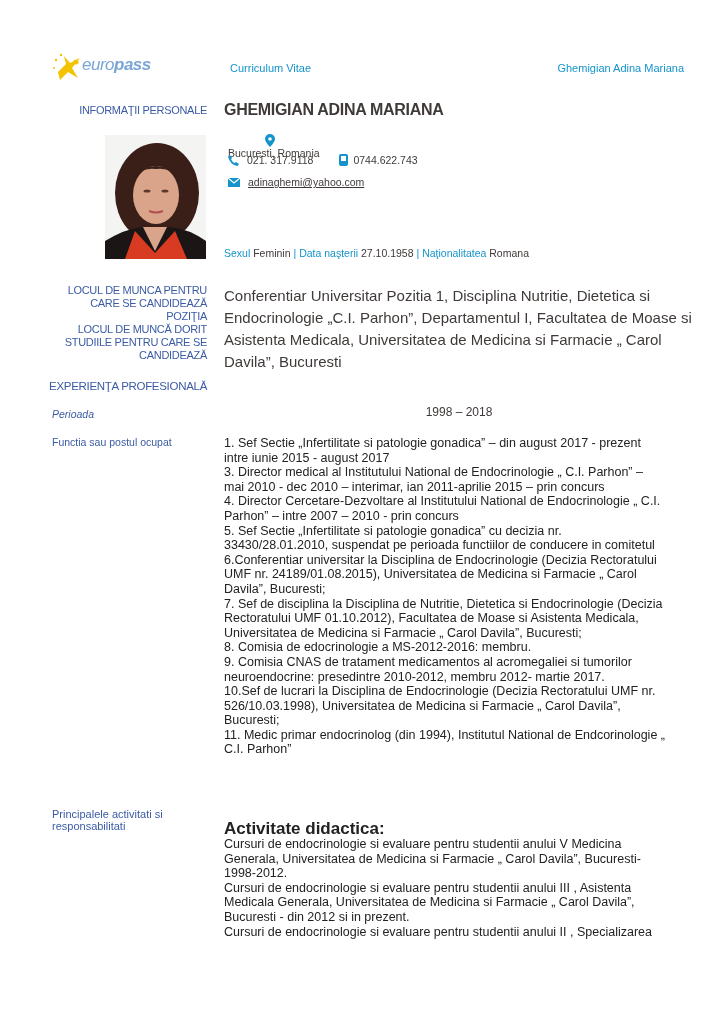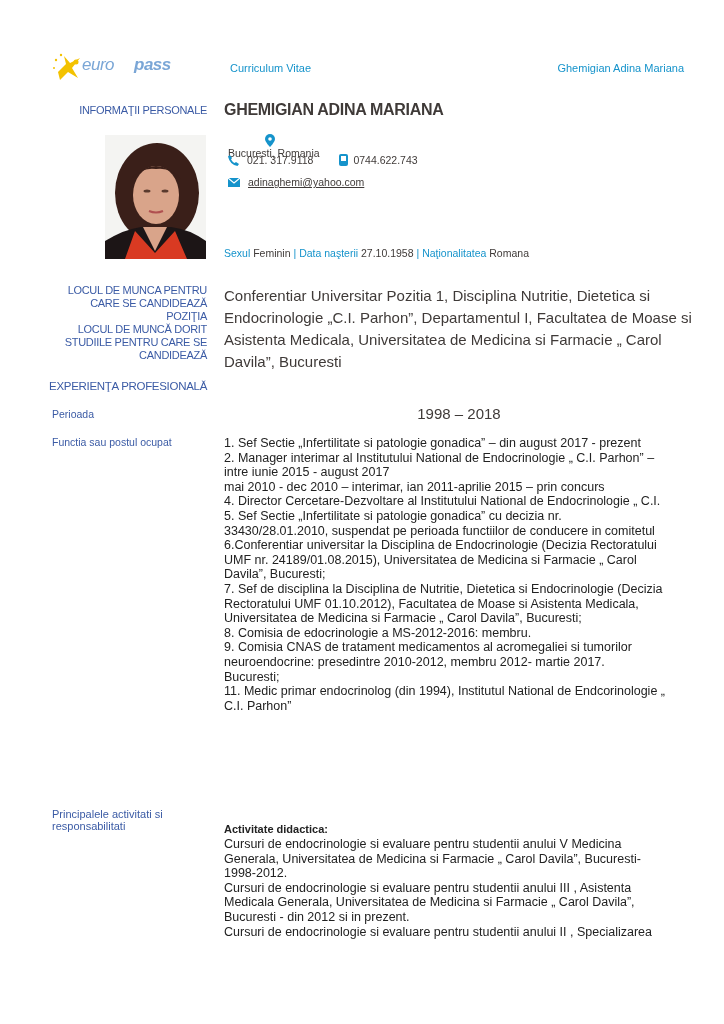--- a/index.html
+++ b/index.html
@@ -1,30 +1,30 @@
 <!DOCTYPE html>
 <html><head>
 <meta charset="utf-8">
 <style>
   html, body { margin:0; padding:0; background:#ffffff; }
   body { width:724px; height:1024px; position:relative; overflow:hidden; font-family:"Liberation Sans", sans-serif; color:#3f3a38; }
   .abs { position:absolute; }
   .left-lbl { position:absolute; right:517px; text-align:right; font-size:11px; color:#3b5ba5; letter-spacing:-0.3px; line-height:13px; }
   .logo { left:52px; top:52px; width:100px; height:30px; }
   .logo-text { position:absolute; left:30px; top:3px; font-size:17px; color:#7aa6d6; font-style:italic; letter-spacing:-0.5px; }
-  .logo-text b { font-weight:bold;margin-left:20px; }
+  .logo-text b { font-weight:bold; }
   .hdr { top:62px; font-size:11px; color:#1593cb; }
   .name { left:224px; top:101px; font-size:16px; font-weight:bold; color:#3f3a38; letter-spacing:-0.3px; }
   .photo { left:105px; top:135px; width:101px; height:124px; background:#f2f2f2; overflow:hidden; }
   .contact { left:228px; font-size:10.5px; color:#3f3a38; display:flex; align-items:center; }
   .contact svg { margin-right:8px; }
   .personal { left:224px; top:247px; font-size:10.5px; color:#3f3a38; }
   .personal .k { color:#1593cb; }
   .big { left:224px; top:285px; width:470px; font-size:15px; line-height:22px; color:#3f3a38; }
-  .period { left:224px; top:405px; width:470px; text-align:center; font-size:15px; color:#3f3a38; }
+  .period { left:224px; top:405px; width:470px; text-align:center; font-size:12px; color:#3f3a38; }
   .body-text { left:224px; width:470px; font-size:12.5px; line-height:14.6px; color:#222; }
   .body-text div { white-space:nowrap; }
   a.email { color:#3f3a38; text-decoration:underline; }
 </style>
 </head>
 <body>
 
 <div class="abs logo">
   <svg width="34" height="30" viewBox="0 0 34 30">
     <circle cx="4" cy="8" r="1.2" fill="#f3c200"></circle>
@@ -97,51 +97,54 @@
   <div>LOCUL DE MUNCA PENTRU</div>
   <div>CARE SE CANDIDEAZĂ</div>
   <div>POZIŢIA</div>
   <div>LOCUL DE MUNCĂ DORIT</div>
   <div>STUDIILE PENTRU CARE SE</div>
   <div>CANDIDEAZĂ</div>
 </div>
 <div class="abs big">Conferentiar Universitar Pozitia 1, Disciplina Nutritie, Dietetica si Endocrinologie „C.I. Parhon”, Departamentul I, Facultatea de Moase si Asistenta Medicala, Universitatea de Medicina si Farmacie „ Carol Davila”, Bucuresti</div>
 
 <div class="left-lbl" style="top:380px; font-size:11.5px;">EXPERIENŢA PROFESIONALĂ</div>
-<div class="abs" style="left:52px; top:408px; font-size:10.5px; color:#3b5ba5;">Perioada</div>
+<div class="abs" style="left:52px; top:408px; font-size:10.5px; color:#3b5ba5;font-style:italic;">Perioada</div>
 <div class="abs period">1998 – 2018</div>
 
 <div class="abs" style="left:52px; top:436px; font-size:10.5px; color:#3b5ba5;">Functia sau postul ocupat</div>
 <div class="abs body-text" style="top:436px;" id="function-list">
     <div>1. Sef Sectie „Infertilitate si patologie gonadica” – din august 2017 - prezent</div>
-    <div>2. Manager interimar al Institutului National de Endocrinologie „ C.I. Parhon” –</div>
     <div>intre iunie 2015 - august 2017</div>
+    <div>3. Director medical  al Institutului National de Endocrinologie „ C.I. Parhon” –</div>
     <div>mai 2010 - dec 2010 – interimar, ian 2011-aprilie 2015 – prin concurs</div>
     <div>4. Director Cercetare-Dezvoltare  al Institutului National de Endocrinologie „ C.I.</div>
+    <div>Parhon” – intre 2007 – 2010 - prin concurs</div>
     <div>5. Sef Sectie „Infertilitate si patologie gonadica” cu decizia nr.</div>
     <div>33430/28.01.2010, suspendat pe perioada functiilor de conducere in comitetul</div>
     <div>6.Conferentiar universitar  la Disciplina de Endocrinologie (Decizia Rectoratului</div>
     <div>UMF nr. 24189/01.08.2015),  Universitatea de Medicina si Farmacie „ Carol</div>
     <div>Davila”, Bucuresti;</div>
     <div>7. Sef de disciplina  la Disciplina de Nutritie, Dietetica si Endocrinologie (Decizia</div>
     <div>Rectoratului UMF 01.10.2012),  Facultatea de Moase si Asistenta Medicala,</div>
     <div>Universitatea de Medicina si Farmacie „ Carol Davila”, Bucuresti;</div>
     <div>8. Comisia de edocrinologie a MS-2012-2016: membru.</div>
     <div>9. Comisia CNAS de tratament medicamentos al acromegaliei si tumorilor</div>
     <div>neuroendocrine: presedintre 2010-2012, membru 2012- martie 2017.</div>
+    <div>10.Sef de lucrari  la Disciplina de Endocrinologie (Decizia Rectoratului UMF nr.</div>
+    <div>526/10.03.1998),  Universitatea de Medicina si Farmacie „ Carol Davila”,</div>
     <div>Bucuresti;</div>
     <div>11. Medic primar endocrinolog (din 1994), Institutul National de Endcorinologie „</div>
     <div>C.I. Parhon”</div>
   </div>
 
 <div class="abs" style="left:52px; top:808px; font-size:11px; color:#3b5ba5; line-height:12px;">
   <div>Principalele activitati si</div>
   <div>responsabilitati</div>
 </div>
-<div class="abs body-text" style="top:822px; font-weight:bold; font-size:11px;">Activitate didactica:</div>
+<div class="abs body-text" style="top:822px; font-weight:bold; font-size:17px;">Activitate didactica:</div>
 <div class="abs body-text" style="top:837px;" id="activities-list">
     <div>Cursuri de endocrinologie si evaluare pentru studentii anului V Medicina</div>
     <div>Generala,  Universitatea de Medicina si Farmacie „ Carol Davila”, Bucuresti-</div>
     <div>1998-2012.</div>
     <div>Cursuri de endocrinologie si evaluare pentru studentii anului III ,  Asistenta</div>
     <div>Medicala Generala,  Universitatea de Medicina si Farmacie „ Carol Davila”,</div>
     <div>Bucuresti - din 2012 si in prezent.</div>
     <div>Cursuri de endocrinologie si evaluare pentru studentii anului II , Specializarea</div>
   </div>
 

